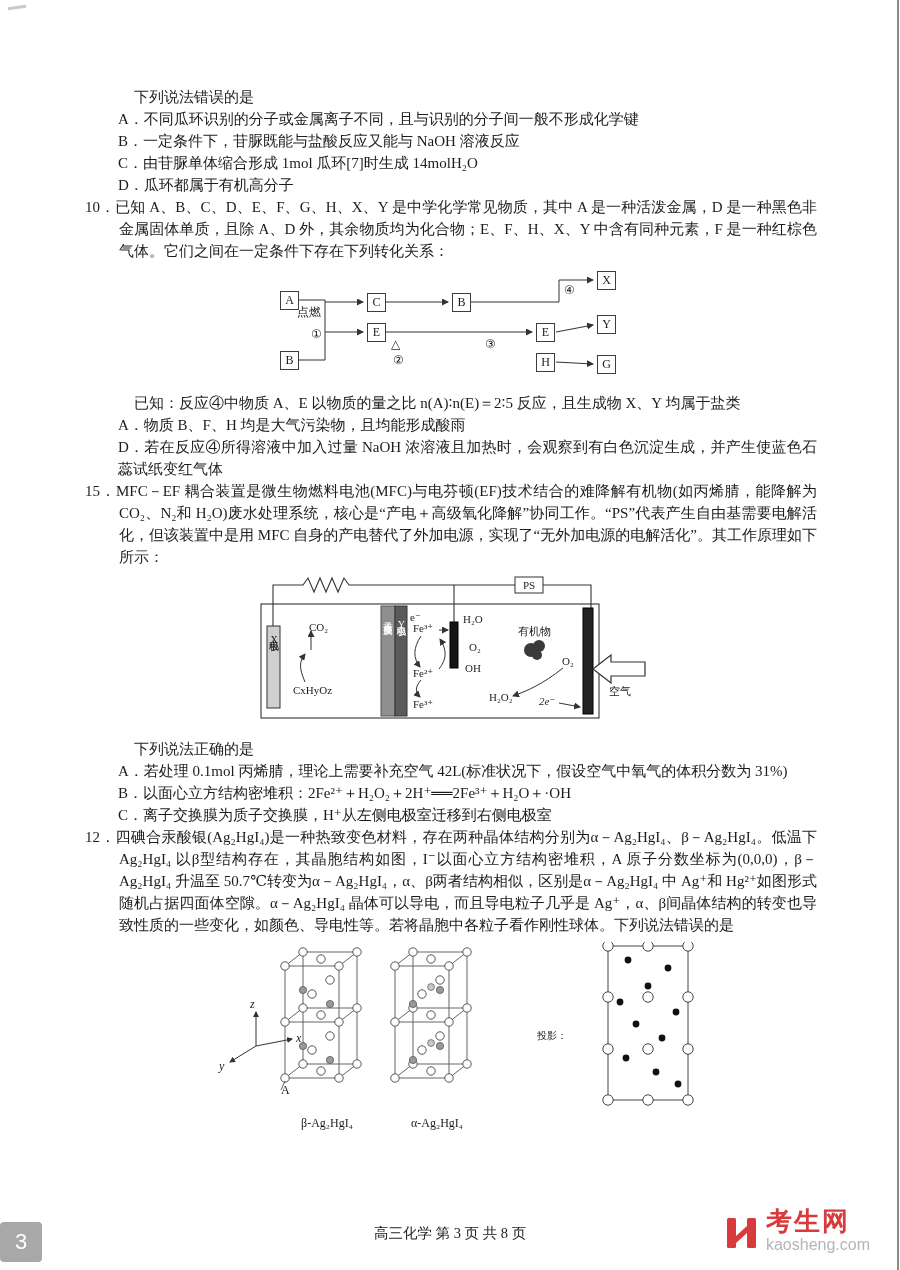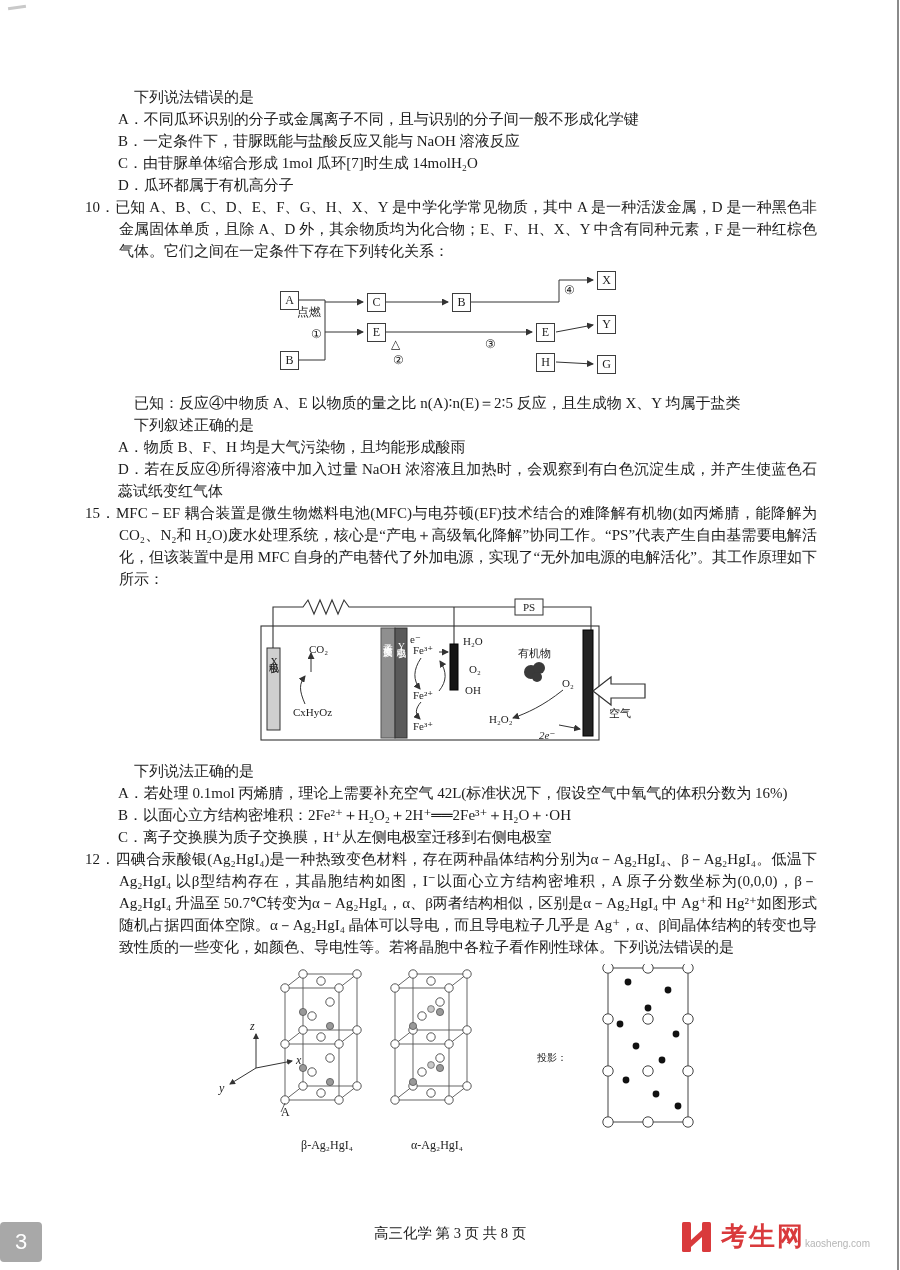--- a/index.html
+++ b/index.html
@@ -38,23 +38,23 @@
     font-size:14.5px;color:#222;
   }
   .page-badge{
     position:absolute;left:0;bottom:8px;width:42px;height:40px;border-radius:4px;
     background:#a8a8a8;color:#ffffff;font-size:22px;line-height:40px;text-align:center;
     font-family:"Liberation Sans","DejaVu Sans",sans-serif;
   }
   .watermark{
     position:absolute;right:30px;bottom:14px;display:flex;align-items:center;gap:6px;
   }
-  .wm-text{display:flex;align-items:flex-start;}
+  .wm-text{display:flex;flex-direction:column;align-items:flex-start;}
   .wm-name{color:#d93a3c;font-size:26px;font-weight:bold;line-height:1;letter-spacing:2px;}
-  .wm-domain{color:#b5b5b5;font-size:10px;line-height:1.3;align-self:flex-end;
+  .wm-domain{color:#b5b5b5;font-size:16px;line-height:1.3;align-self:flex-end;
     font-family:"Liberation Sans","DejaVu Sans",sans-serif;}
   .scan-edge{position:absolute;right:1px;top:0;width:2px;height:1270px;background:#8a8a8a;}
   .scan-mark{position:absolute;left:8px;top:6px;width:18px;height:3px;background:#c9c9c9;transform:rotate(-8deg);}
 </style>
 </head>
 <body>
 
 <div class="content">
 
   <div class="line">下列说法错误的是</div>
@@ -97,21 +97,20 @@
     <div class="dbox" style="left:334px;top:89px;">G</div>
     <span class="dlabel" style="left:34px;top:40px;">点燃</span>
     <span class="dlabel" style="left:48px;top:62px;">①</span>
     <span class="dlabel" style="left:128px;top:72px;">△</span>
     <span class="dlabel" style="left:130px;top:88px;">②</span>
     <span class="dlabel" style="left:222px;top:72px;">③</span>
     <span class="dlabel" style="left:301px;top:18px;">④</span>
   </div>
 
   <div class="line">已知：反应④中物质 A、E 以物质的量之比 n(A)∶n(E)＝2∶5 反应，且生成物 X、Y 均属于盐类</div>
-  <div class="line">下列叙述正确的是</div>
   <div class="opt">A．物质 B、F、H 均是大气污染物，且均能形成酸雨</div>
   <div class="opt">D．若在反应④所得溶液中加入过量 NaOH 浓溶液且加热时，会观察到有白色沉淀生成，并产生使蓝色石蕊试纸变红气体</div>
 
   <div class="q"><span>15．</span><span>MFC－EF 耦合装置是微生物燃料电池(MFC)与电芬顿(EF)技术结合的难降解有机物(如丙烯腈，能降解为 CO₂、N₂和 H₂O)废水处理系统，核心是“产电＋高级氧化降解”协同工作。“PS”代表产生自由基需要电解活化，但该装置中是用 MFC 自身的产电替代了外加电源，实现了“无外加电源的电解活化”。其工作原理如下所示：</span></div>
 
   <div class="diagram q11d">
     <svg width="430" height="164" viewBox="0 0 430 164" style="position:absolute;left:0;top:0;">
       <defs>
         <marker id="ah11" markerWidth="7" markerHeight="7" refX="6" refY="3.5" orient="auto">
           <path d="M0,0 L7,3.5 L0,7 Z" fill="#333"></path>
@@ -159,27 +158,27 @@
     <span class="lab" style="left:56px;top:52px;">CO₂</span>
     <span class="lab" style="left:40px;top:115px;">CxHyOz</span>
     <span class="lab" style="left:160px;top:53px;">Fe³⁺</span>
     <span class="lab" style="left:160px;top:98px;">Fe²⁺</span>
     <span class="lab" style="left:160px;top:129px;">Fe³⁺</span>
     <span class="lab" style="left:210px;top:44px;">H₂O</span>
     <span class="lab" style="left:216px;top:72px;">O₂</span>
     <span class="lab" style="left:212px;top:93px;">OH</span>
     <span class="lab" style="left:265px;top:56px;">有机物</span>
     <span class="lab" style="left:236px;top:122px;">H₂O₂</span>
-    <span class="lab" style="left:286px;top:138px;font-style:italic;">2e⁻</span>
+    <span class="lab" style="left:286px;top:126px;font-style:italic;">2e⁻</span>
     <span class="lab" style="left:309px;top:86px;">O₂</span>
     <span class="lab" style="left:356px;top:116px;">空气</span>
   </div>
 
   <div class="line">下列说法正确的是</div>
-  <div class="opt">A．若处理 0.1mol 丙烯腈，理论上需要补充空气 42L(标准状况下，假设空气中氧气的体积分数为 16%)</div>
+  <div class="opt">A．若处理 0.1mol 丙烯腈，理论上需要补充空气 42L(标准状况下，假设空气中氧气的体积分数为 31%)</div>
   <div class="opt">B．以面心立方结构密堆积：2Fe²⁺＋H₂O₂＋2H⁺══2Fe³⁺＋H₂O＋·OH</div>
   <div class="opt">C．离子交换膜为质子交换膜，H⁺从左侧电极室迁移到右侧电极室</div>
 
   <div class="q"><span>12．</span><span>四碘合汞酸银(Ag₂HgI₄)是一种热致变色材料，存在两种晶体结构分别为α－Ag₂HgI₄、β－Ag₂HgI₄。低温下 Ag₂HgI₄ 以β型结构存在，其晶胞结构如图，I⁻以面心立方结构密堆积，A 原子分数坐标为(0,0,0)，β－Ag₂HgI₄ 升温至 50.7℃转变为α－Ag₂HgI₄，α、β两者结构相似，区别是α－Ag₂HgI₄ 中 Ag⁺和 Hg²⁺如图形式随机占据四面体空隙。α－Ag₂HgI₄ 晶体可以导电，而且导电粒子几乎是 Ag⁺，α、β间晶体结构的转变也导致性质的一些变化，如颜色、导电性等。若将晶胞中各粒子看作刚性球体。下列说法错误的是</span></div>
 
   <div class="diagram q12f">
 
     <svg width="80" height="64" viewBox="0 0 80 64" style="position:absolute;left:135px;top:60px;">
       <defs>
         <marker id="ah12" markerWidth="6" markerHeight="6" refX="5" refY="3" orient="auto">

